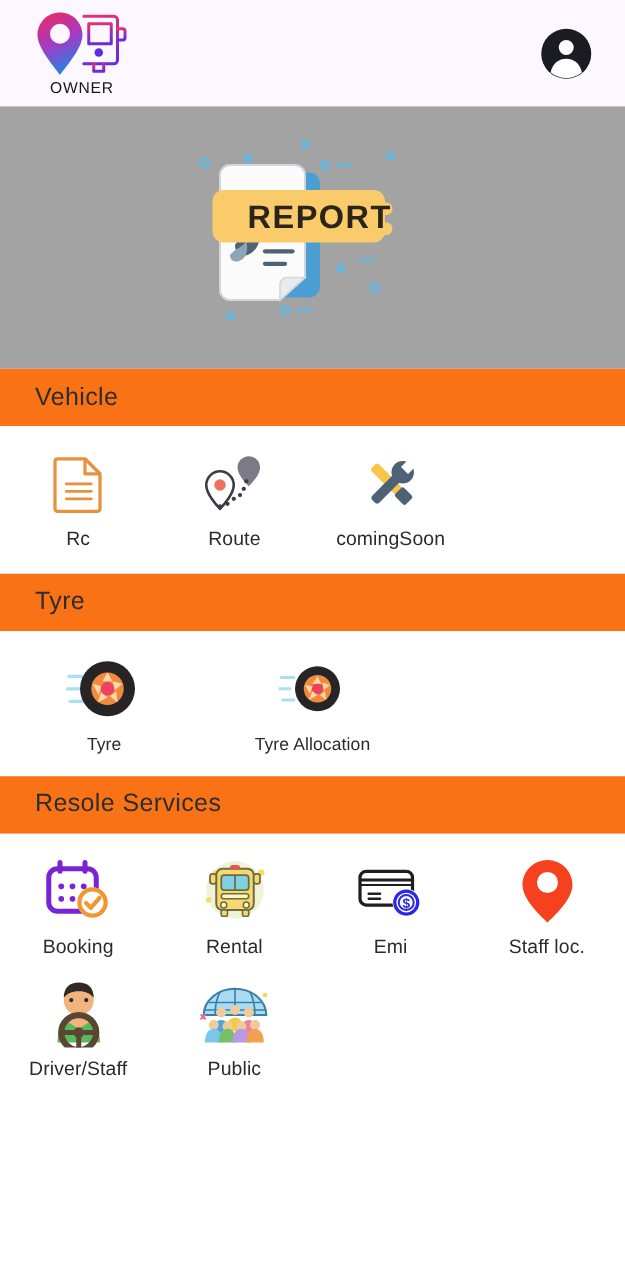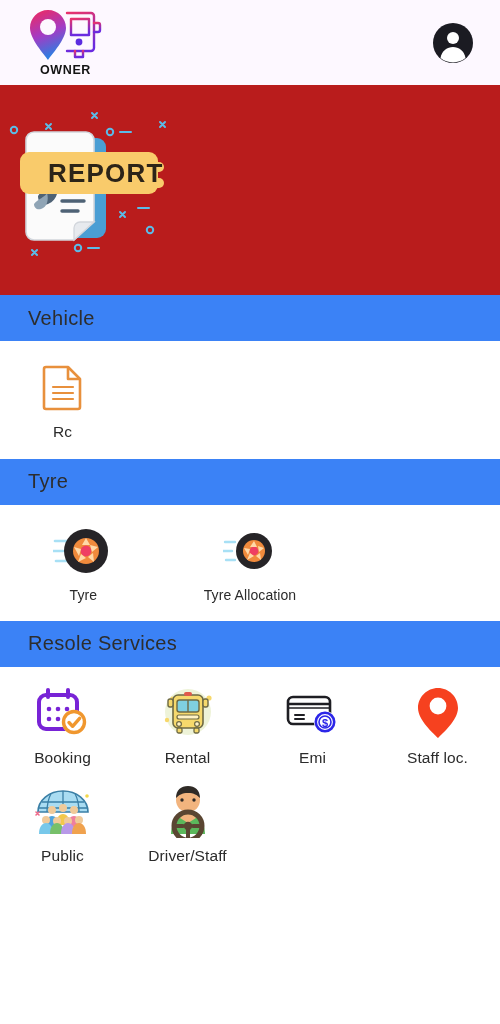--- a/index.html
+++ b/index.html
@@ -14,35 +14,35 @@
 
   
   .header{
     height:85px;flex:0 0 85px;background:#fdf8ff;
     display:flex;align-items:center;justify-content:space-between;
     padding:0 26px 0 18px;box-sizing:border-box;position:relative;
   }
   .brand{display:flex;flex-direction:column;align-items:center;width:95px;}
   .brand-mark{width:78px;height:58px;display:block;}
   .brand-name{
-    font-size:12.5px;font-weight:bold;color:#141414;letter-spacing:.6px;
+    font-size:12.5px;font-weight:normal;color:#141414;letter-spacing:.6px;
     margin-top:-2px;line-height:1;
   }
   .avatar-btn{width:42px;height:42px;display:block;}
 
   
   .hero{
-    flex:0 0 210px;height:210px;display:flex;align-items:center;justify-content:flex-start;
-    background:#b91c1c;
+    flex:0 0 210px;height:210px;display:flex;align-items:center;justify-content:center;
+    background:#a3a3a3;
   }
   .hero svg{display:block;}
 
   
   .section-header{
-    background:#3b82f6;height:46px;display:flex;align-items:center;
+    background:#f97316;height:46px;display:flex;align-items:center;
     padding-left:28px;box-sizing:border-box;
   }
   .section-title{
     font-size:20px;color:#2d2d2d;letter-spacing:.3px;font-weight:400;
   }
   .grid{
     display:flex;flex-wrap:wrap;background:#ffffff;
     padding:14px 0 6px 0;box-sizing:border-box;
   }
   .grid.cols4 .tile{width:25%;}
@@ -159,21 +159,55 @@
             <path d="M11 24 h20"></path>
               <path d="M11 30 h20"></path>
               <path d="M11 36 h20"></path>
           </g>
         </svg>
       </div>
       <div class="tile-label">Rc</div>
     </div>
 
 
-
+    <div class="tile">
+      <div class="tile-icon">
+        <svg width="50" height="48" viewBox="0 0 50 48">
+          <path d="M36 2 c5 0 9 4 9 9 c0 6 -7 13 -9 15 c-2 -2 -9 -9 -9 -15 c0 -5 4 -9 9 -9 Z" fill="#7c7a86"></path>
+          <path d="M13 14 c6 0 11 5 11 11 c0 7 -8 16 -11 19 c-3 -3 -11 -12 -11 -19 c0 -6 5 -11 11 -11 Z" fill="#ffffff" stroke="#3c3c46" stroke-width="2.1"></path>
+          <circle cx="13" cy="25" r="4.6" fill="#f0705f"></circle>
+          <g fill="#3c3c46">
+            <circle cx="24" cy="36" r="1.7"></circle>
+              <circle cx="29" cy="33" r="1.7"></circle>
+            <circle cx="32" cy="28" r="1.7"></circle>
+              <circle cx="34" cy="22" r="1.7"></circle>
+            <circle cx="19" cy="40" r="1.7"></circle>
+              <circle cx="13" cy="42" r="1.7"></circle>
+          </g>
+        </svg>
+      </div>
+      <div class="tile-label">Route</div>
+    </div>
+
+    <div class="tile">
+      <div class="tile-icon">
+        <svg width="50" height="48" viewBox="0 0 50 48">
+          <g transform="rotate(-45 25 24)">
+            <rect x="21" y="4" width="8" height="30" rx="2" fill="#f7c548"></rect>
+            <rect x="20" y="32" width="10" height="12" rx="2" fill="#4e6275"></rect>
+          </g>
+          <g transform="rotate(45 25 24)">
+            <rect x="21" y="14" width="8" height="30" rx="3" fill="#4e6275"></rect>
+            <path d="M25 2 a9 9 0 0 1 9 9 a9 9 0 0 1 -18 0 a9 9 0 0 1 9 -9 Z" fill="#4e6275"></path>
+            <path d="M21 2 v7 h8 v-7 a9 9 0 0 0 -8 0 Z" fill="#ffffff"></path>
+          </g>
+        </svg>
+      </div>
+      <div class="tile-label">comingSoon</div>
+    </div>
   </div>
 
   <div class="section-header">
     <span class="section-title">Tyre</span>
   </div>
   <div class="grid cols3">
 
     <div class="tile">
       <div class="tile-icon">
         <svg width="60" height="52" viewBox="0 0 60 52">
@@ -297,73 +331,73 @@
         <svg width="44" height="52" viewBox="0 0 44 52">
           <path d="M22 1 C33 1 42 10 42 21 C42 33 26 47 22 51 C18 47 2 33 2 21 C2 10 11 1 22 1 Z" fill="#f6411f"></path>
           <circle cx="22" cy="19" r="8.4" fill="#ffffff"></circle>
         </svg>
       </div>
       <div class="tile-label">Staff loc.</div>
     </div>
 
     <div class="tile">
       <div class="tile-icon">
-        <svg width="60" height="54" viewBox="0 0 60 54">
-          <path d="M5 28 a25 21 0 0 1 50 0 Z" fill="#a9dcf2" stroke="#3a7fa6" stroke-width="1.6"></path>
-          <g fill="none" stroke="#3a7fa6" stroke-width="1.3">
-            <path d="M30 7 v21"></path>
-              <path d="M18 9.5 c-3 6 -4 13 -4 18.5"></path>
-            <path d="M42 9.5 c3 6 4 13 4 18.5"></path>
-            <path d="M9 18 h42"></path>
-              <path d="M6 24 h48"></path>
-          </g>
-          <g fill="#f0ca9a">
-            <circle cx="19" cy="26" r="4"></circle>
-              <circle cx="30" cy="24" r="4"></circle>
-              <circle cx="41" cy="26" r="4"></circle>
-          </g>
-          <path d="M12 43 c0 -7 3 -11 7 -11 c4 0 7 4 7 11 Z" fill="#4fa3dd"></path>
-          <path d="M23 41 c0 -7 3 -11 7 -11 c4 0 7 4 7 11 Z" fill="#f3c84b"></path>
-          <path d="M34 43 c0 -7 3 -11 7 -11 c4 0 7 4 7 11 Z" fill="#ef7f9e"></path>
-          <g fill="#f0ca9a">
-            <circle cx="13" cy="36" r="4"></circle>
-              <circle cx="24" cy="37" r="4"></circle>
-            <circle cx="35" cy="37" r="4"></circle>
-              <circle cx="46" cy="36" r="4"></circle>
-          </g>
-          <path d="M6 50 c0 -7 3 -11 7 -11 c4 0 7 4 7 11 Z" fill="#77c8ea"></path>
-          <path d="M17 50 c0 -7 3 -11 7 -11 c4 0 7 4 7 11 Z" fill="#77c06a"></path>
-          <path d="M28 50 c0 -7 3 -11 7 -11 c4 0 7 4 7 11 Z" fill="#b899e8"></path>
-          <path d="M39 50 c0 -7 3 -11 7 -11 c4 0 7 4 7 11 Z" fill="#f0a24e"></path>
-          <g stroke="#f06a8a" stroke-width="1.6" stroke-linecap="round">
-            <path d="M3 28 l3 3 M6 28 l-3 3"></path>
-          </g>
-          <circle cx="54" cy="12" r="1.8" fill="#f3d84b"></circle>
-          <circle cx="10" cy="47" r="0" fill="#77c8ea"></circle>
-        </svg>
-      </div>
-      <div class="tile-label">Public</div>
-    </div>
-
-    <div class="tile">
-      <div class="tile-icon">
         <svg width="54" height="54" viewBox="0 0 54 54">
           <path d="M27 5 c8 0 12 5 12 11 c0 7 -5 12 -12 12 c-7 0 -12 -5 -12 -12 c0 -6 4 -11 12 -11 Z" fill="#f2b47e"></path>
           <path d="M15 14 c0 -8 5 -12 12 -12 c7 0 12 4 12 12 c-3 -3 -6 -5 -12 -5 c-6 0 -9 2 -12 5 Z" fill="#2f2a26"></path>
           <circle cx="21" cy="16" r="1.7" fill="#2f2a26"></circle>
           <circle cx="33" cy="16" r="1.7" fill="#2f2a26"></circle>
           <path d="M10 50 c0 -12 7 -20 17 -20 c10 0 17 8 17 20 Z" fill="#5bb85b"></path>
           <path d="M27 30 c-4 0 -7 2 -8 4 l8 5 l8 -5 c-1 -2 -4 -4 -8 -4 Z" fill="#f2b47e"></path>
           <circle cx="27" cy="42" r="14" fill="none" stroke="#5a4632" stroke-width="5"></circle>
           <circle cx="27" cy="42" r="4.2" fill="#5a4632"></circle>
           <g stroke="#5a4632" stroke-width="4" stroke-linecap="round">
             <path d="M13 42 h9"></path>
               <path d="M32 42 h9"></path>
               <path d="M27 46 v10"></path>
           </g>
         </svg>
       </div>
       <div class="tile-label">Driver/Staff</div>
     </div>
+
+    <div class="tile">
+      <div class="tile-icon">
+        <svg width="60" height="54" viewBox="0 0 60 54">
+          <path d="M5 28 a25 21 0 0 1 50 0 Z" fill="#a9dcf2" stroke="#3a7fa6" stroke-width="1.6"></path>
+          <g fill="none" stroke="#3a7fa6" stroke-width="1.3">
+            <path d="M30 7 v21"></path>
+              <path d="M18 9.5 c-3 6 -4 13 -4 18.5"></path>
+            <path d="M42 9.5 c3 6 4 13 4 18.5"></path>
+            <path d="M9 18 h42"></path>
+              <path d="M6 24 h48"></path>
+          </g>
+          <g fill="#f0ca9a">
+            <circle cx="19" cy="26" r="4"></circle>
+              <circle cx="30" cy="24" r="4"></circle>
+              <circle cx="41" cy="26" r="4"></circle>
+          </g>
+          <path d="M12 43 c0 -7 3 -11 7 -11 c4 0 7 4 7 11 Z" fill="#4fa3dd"></path>
+          <path d="M23 41 c0 -7 3 -11 7 -11 c4 0 7 4 7 11 Z" fill="#f3c84b"></path>
+          <path d="M34 43 c0 -7 3 -11 7 -11 c4 0 7 4 7 11 Z" fill="#ef7f9e"></path>
+          <g fill="#f0ca9a">
+            <circle cx="13" cy="36" r="4"></circle>
+              <circle cx="24" cy="37" r="4"></circle>
+            <circle cx="35" cy="37" r="4"></circle>
+              <circle cx="46" cy="36" r="4"></circle>
+          </g>
+          <path d="M6 50 c0 -7 3 -11 7 -11 c4 0 7 4 7 11 Z" fill="#77c8ea"></path>
+          <path d="M17 50 c0 -7 3 -11 7 -11 c4 0 7 4 7 11 Z" fill="#77c06a"></path>
+          <path d="M28 50 c0 -7 3 -11 7 -11 c4 0 7 4 7 11 Z" fill="#b899e8"></path>
+          <path d="M39 50 c0 -7 3 -11 7 -11 c4 0 7 4 7 11 Z" fill="#f0a24e"></path>
+          <g stroke="#f06a8a" stroke-width="1.6" stroke-linecap="round">
+            <path d="M3 28 l3 3 M6 28 l-3 3"></path>
+          </g>
+          <circle cx="54" cy="12" r="1.8" fill="#f3d84b"></circle>
+          <circle cx="10" cy="47" r="0" fill="#77c8ea"></circle>
+        </svg>
+      </div>
+      <div class="tile-label">Public</div>
+    </div>
   </div>
 
   <div class="spacer"></div>
 </div>
 
 </body></html>

